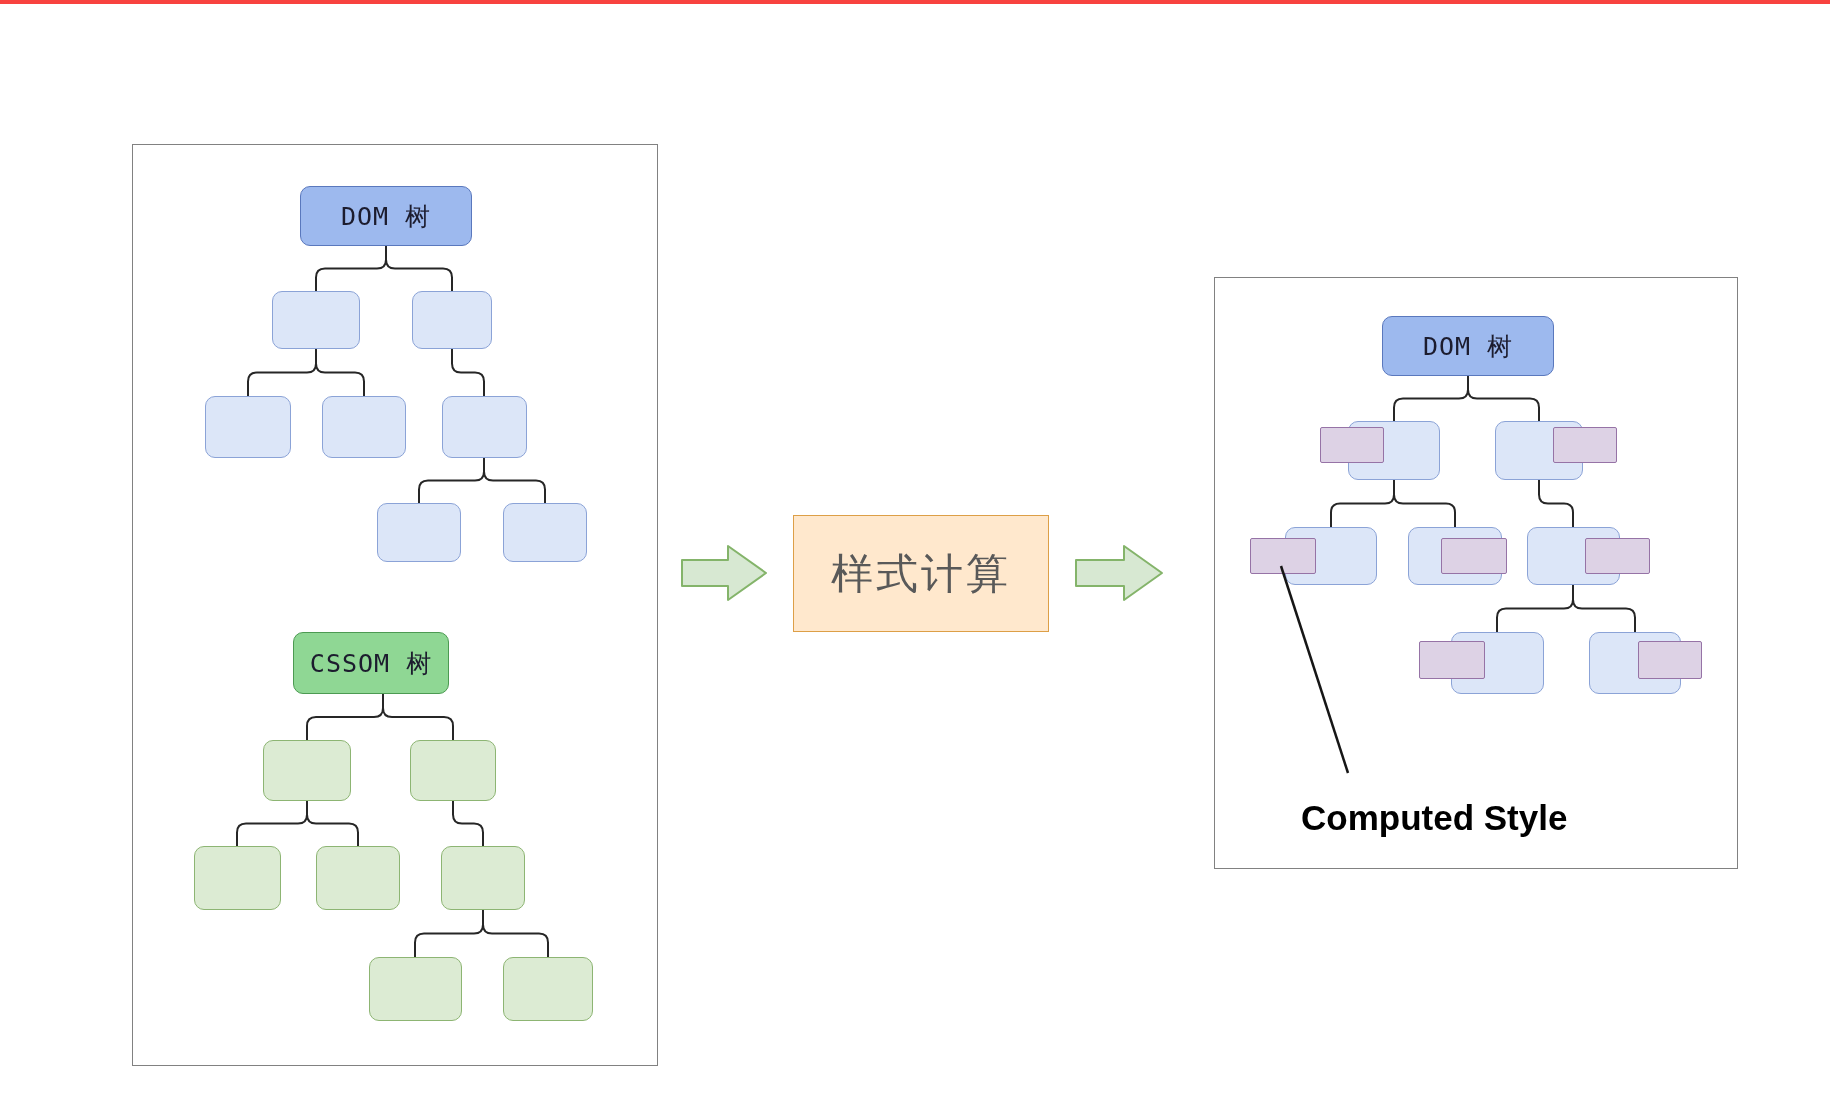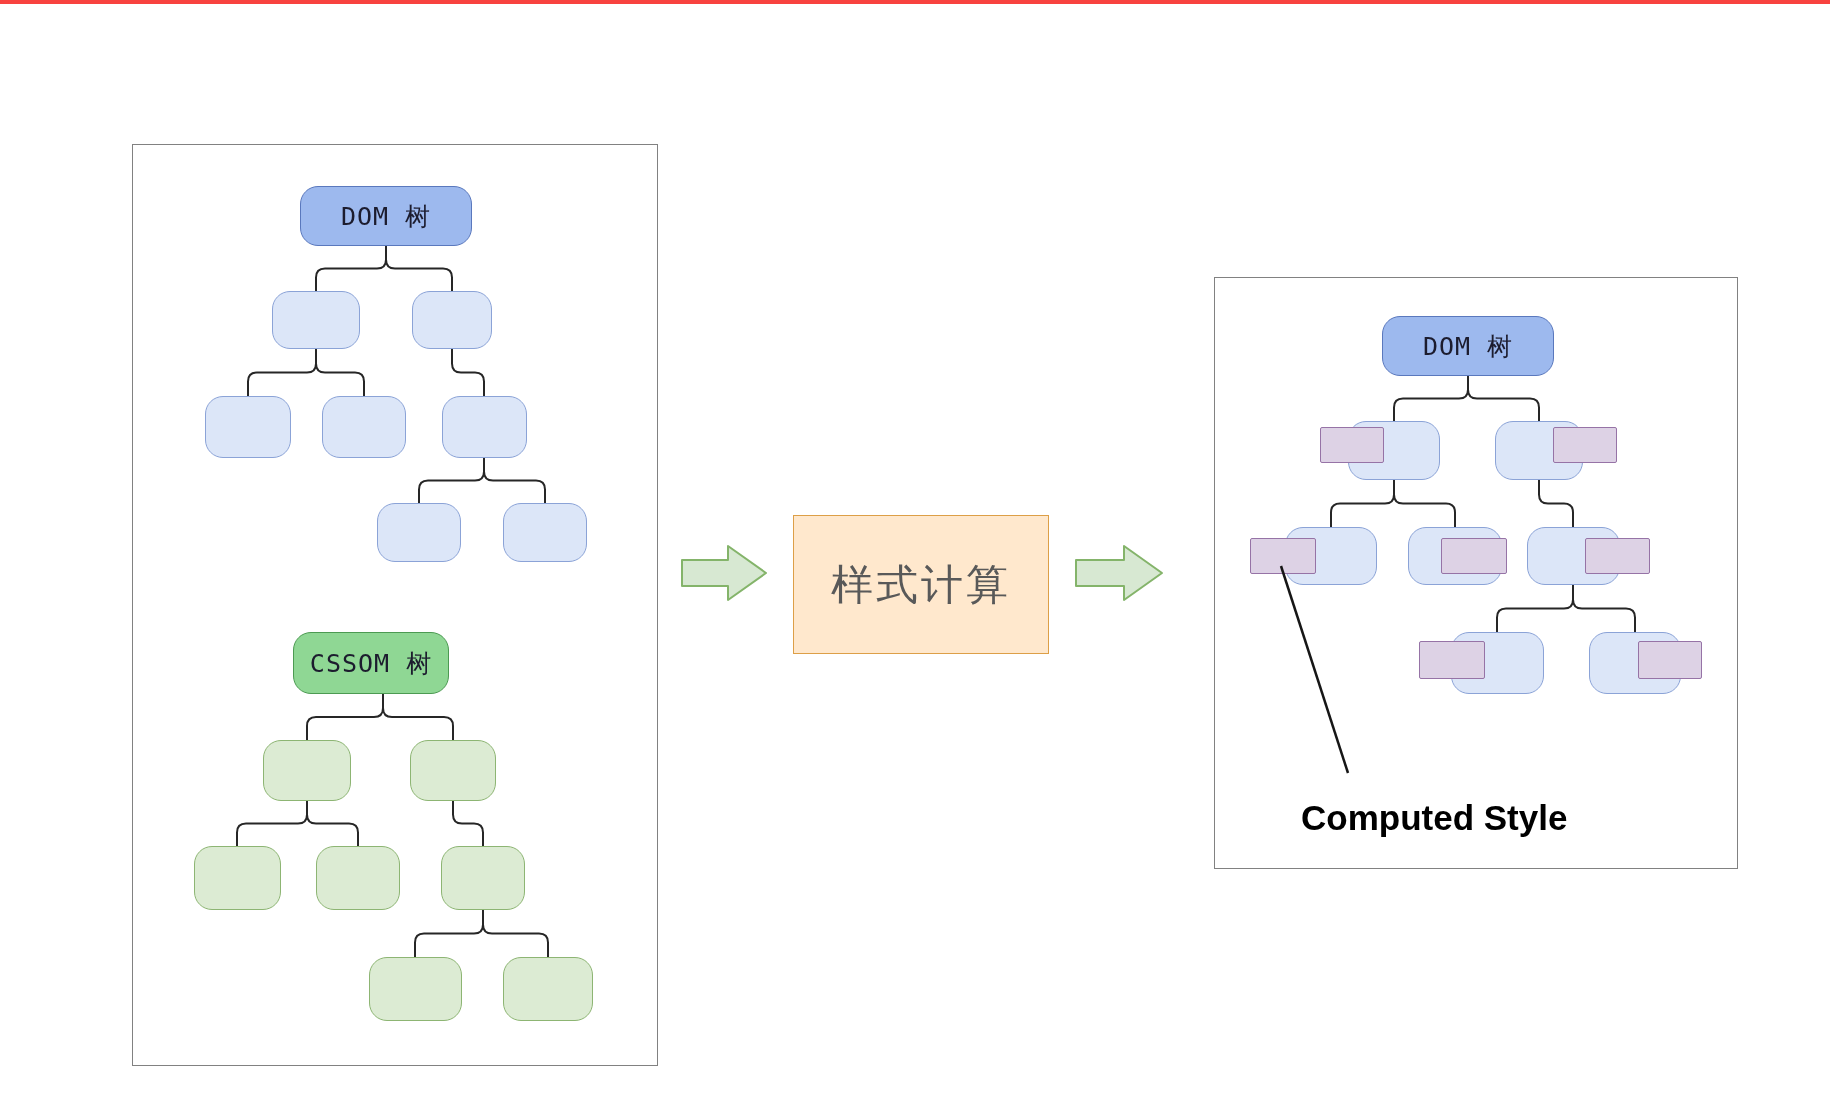--- a/index.html
+++ b/index.html
@@ -6,21 +6,21 @@
   #canvas{
     position:relative;width:1830px;height:1098px;background:#fff;overflow:hidden;
     font-family:"Liberation Sans",sans-serif;
   }
   #topbar{position:absolute;left:0;top:0;width:100%;height:4px;background:var(--top-bar,#f8423f);}
   svg.layer{position:absolute;left:0;top:0;pointer-events:none;}
   #connectors{z-index:1;}
   #overlay-top{z-index:4;}
   .panel{position:absolute;border:1px solid #818181;background:transparent;z-index:0;}
   .node{
-    position:absolute;z-index:2;border-radius:18px;box-sizing:border-box;
+    position:absolute;z-index:2;border-radius:10px;box-sizing:border-box;
     display:flex;align-items:center;justify-content:center;
     font-family:"DejaVu Sans Mono",monospace;font-size:25px;color:#1c1c2e;letter-spacing:1px;
   }
   .node.blue{background:var(--dom-node-fill,#dce6f8);border:1.5px solid var(--dom-node-stroke,#8ba3d7);}
   .node.root-blue{background:var(--dom-root-fill,#9db9ee);border:1.5px solid var(--dom-root-stroke,#5a78bd);}
   .node.green{background:var(--cssom-node-fill,#dcebd3);border:1.5px solid var(--cssom-node-stroke,#8db573);}
   .node.root-green{background:var(--cssom-root-fill,#8fd794);border:1.5px solid var(--cssom-root-stroke,#4c9a52);}
   .chip{
     position:absolute;z-index:3;box-sizing:border-box;border-radius:2px;
     background:var(--style-chip-fill,#ddd2e5);border:1.5px solid var(--style-chip-stroke,#9673a6);
@@ -83,21 +83,21 @@
 
   <div class="node root-green" style="left:293px;top:632px;width:156px;height:62px;">CSSOM 树</div>
   <div class="node green" style="left:263px;top:740px;width:88px;height:61px;"></div>
   <div class="node green" style="left:410px;top:740px;width:86px;height:61px;"></div>
   <div class="node green" style="left:194px;top:846px;width:87px;height:64px;"></div>
   <div class="node green" style="left:316px;top:846px;width:84px;height:64px;"></div>
   <div class="node green" style="left:441px;top:846px;width:84px;height:64px;"></div>
   <div class="node green" style="left:369px;top:957px;width:93px;height:64px;"></div>
   <div class="node green" style="left:503px;top:957px;width:90px;height:64px;"></div>
 
-  <div id="process-box" style="left:793px;top:515px;width:256px;height:139px;">样式计算</div>
+  <div id="process-box" style="left:793px;top:515px;width:256px;height:117px;">样式计算</div>
 
   <div class="panel" style="left:1214px;top:277px;width:522px;height:590px;"></div>
 
   <div class="node root-blue" style="left:1382px;top:316px;width:172px;height:60px;">DOM 树</div>
   <div class="node blue" style="left:1348px;top:421px;width:92px;height:59px;"></div>
   <div class="node blue" style="left:1495px;top:421px;width:88px;height:59px;"></div>
   <div class="node blue" style="left:1285px;top:527px;width:92px;height:58px;"></div>
   <div class="node blue" style="left:1408px;top:527px;width:94px;height:58px;"></div>
   <div class="node blue" style="left:1527px;top:527px;width:93px;height:58px;"></div>
   <div class="node blue" style="left:1451px;top:632px;width:93px;height:62px;"></div>

